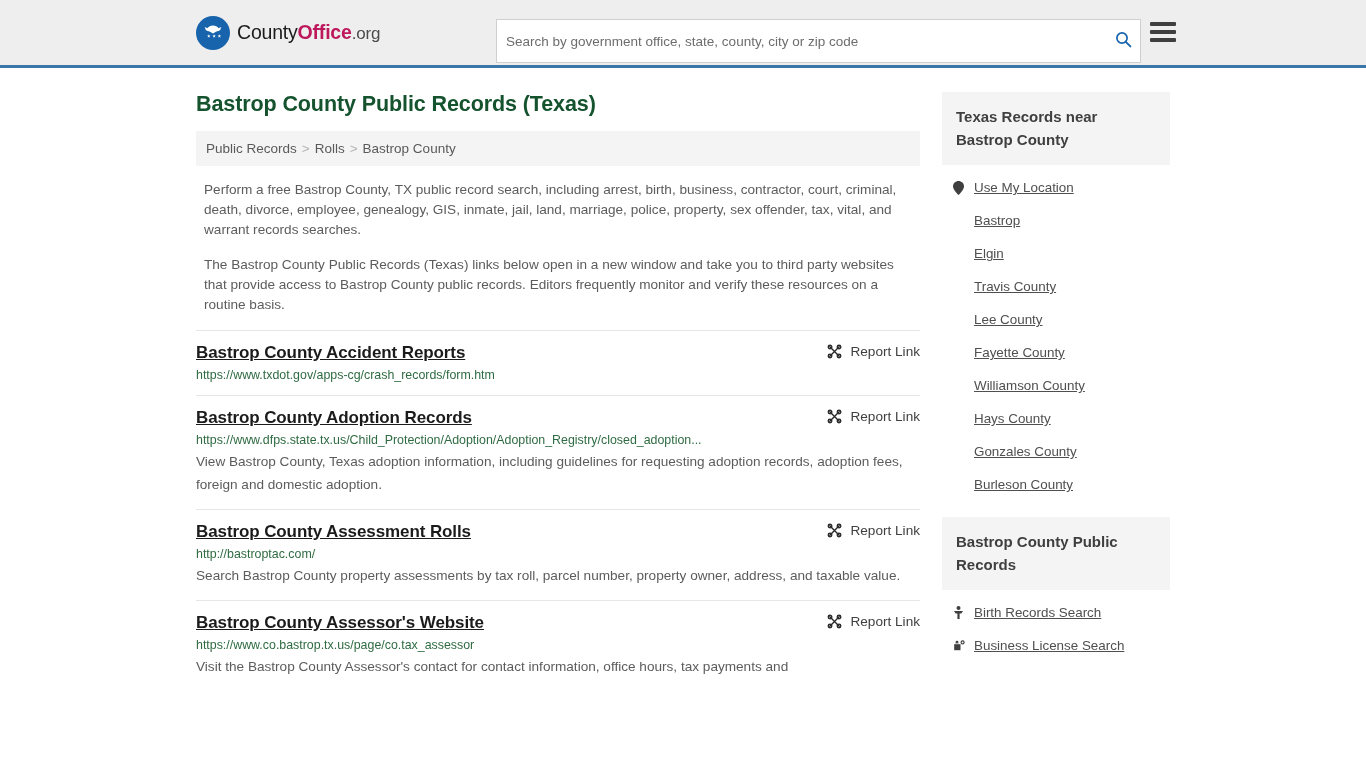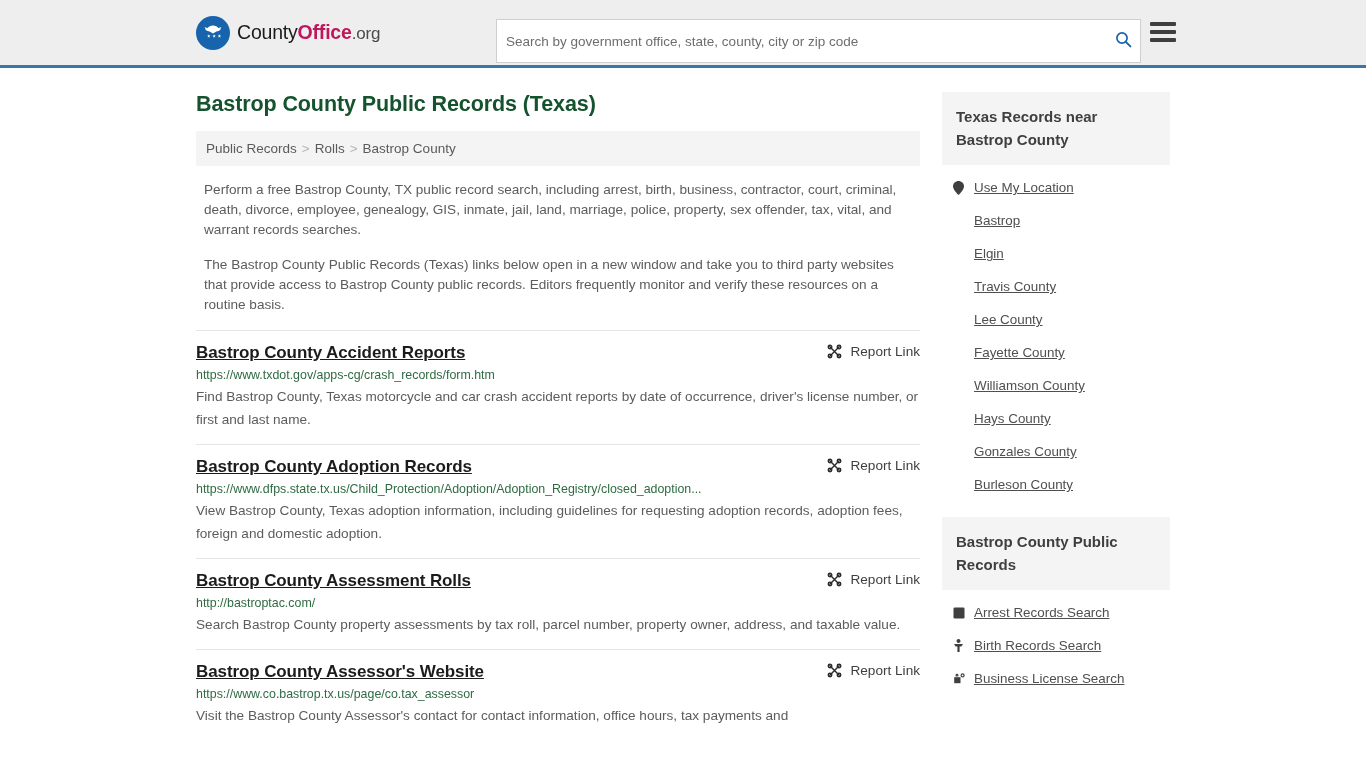--- a/index.html
+++ b/index.html
@@ -262,21 +262,20 @@
                   <path d="M3 3 L13 13 M13 3 L3 13" stroke="#2b2b2b" stroke-width="1.5" fill="none" stroke-linecap="round"></path>
                   <circle cx="3.2" cy="3.2" r="1.9" fill="none" stroke="#2b2b2b" stroke-width="1.5"></circle>
                   <circle cx="12.8" cy="12.8" r="1.9" fill="none" stroke="#2b2b2b" stroke-width="1.5"></circle>
                   <circle cx="12.8" cy="3.2" r="1.9" fill="none" stroke="#2b2b2b" stroke-width="1.5"></circle>
                   <circle cx="3.2" cy="12.8" r="1.9" fill="none" stroke="#2b2b2b" stroke-width="1.5"></circle>
                 </svg></span>
               <span>Report Link</span>
             </span>
           </div>
           <div class="result-url">https://www.txdot.gov/apps-cg/crash_records/form.htm</div>
-          <div class="result-desc">Find Bastrop County, Texas motorcycle and car crash accident reports by date of occurrence, driver's license number, or first and last name.</div>
         </div>
         <div class="result">
           <div class="result-head">
             <a class="result-title" href="#">Bastrop County Adoption Records</a>
             <span class="report-link">
               <span><svg width="15" height="15" viewBox="0 0 16 16" aria-hidden="true">
                   <path d="M3 3 L13 13 M13 3 L3 13" stroke="#2b2b2b" stroke-width="1.5" fill="none" stroke-linecap="round"></path>
                   <circle cx="3.2" cy="3.2" r="1.9" fill="none" stroke="#2b2b2b" stroke-width="1.5"></circle>
                   <circle cx="12.8" cy="12.8" r="1.9" fill="none" stroke="#2b2b2b" stroke-width="1.5"></circle>
                   <circle cx="12.8" cy="3.2" r="1.9" fill="none" stroke="#2b2b2b" stroke-width="1.5"></circle>
@@ -374,28 +373,20 @@
           <a href="#">Burleson County</a>
         </div>
       </div>
 
     <div class="panel-gap"></div>
 
     <div class="side-panel-head">Bastrop County Public Records</div>
     <div class="side-list" id="records-list">
         <div class="side-item">
           <span class="side-icon">
-            <svg width="12" height="12" viewBox="0 0 12 12" aria-hidden="true">
-              <rect x="0.5" y="0.5" width="11" height="11" rx="1.3" fill="#3f3f3f"></rect>
-            </svg>
-          </span>
-          <a href="#">Arrest Records Search</a>
-        </div>
-        <div class="side-item">
-          <span class="side-icon">
             <svg width="11" height="14" viewBox="0 0 11 14" aria-hidden="true">
               <circle cx="5.5" cy="2" r="2" fill="#3f3f3f"></circle>
               <path d="M1 5h9l-1.6 2.4H6.6V13H4.4V7.4H2.6z" fill="#3f3f3f"></path>
             </svg>
           </span>
           <a href="#">Birth Records Search</a>
         </div>
         <div class="side-item">
           <span class="side-icon">
             <svg width="13" height="12" viewBox="0 0 13 12" aria-hidden="true">

